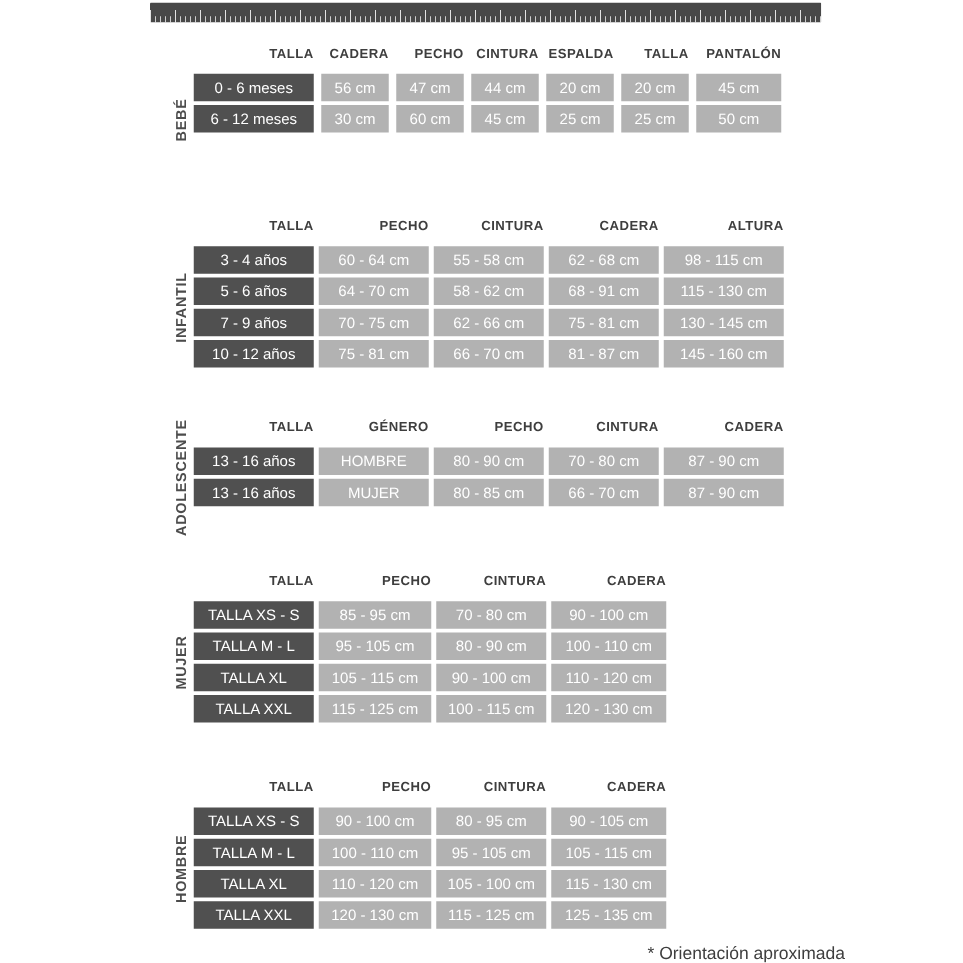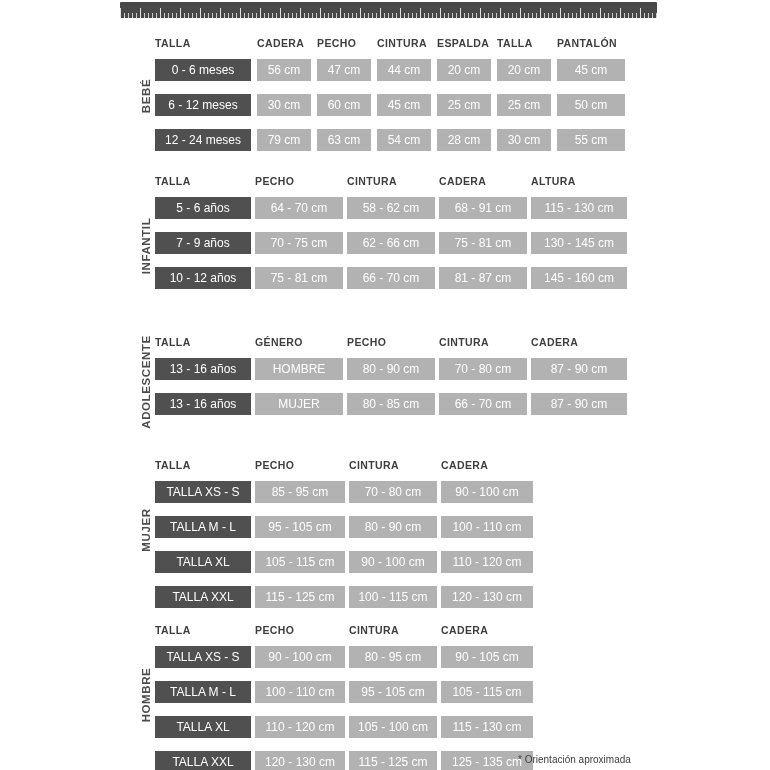--- a/index.html
+++ b/index.html
@@ -16,24 +16,24 @@
       repeating-linear-gradient(90deg,#cfcfcf 0 1px,transparent 1px 4px);
     background-repeat:no-repeat,no-repeat;
     background-size:100% 10px,100% 5px;
     background-position:left bottom,left bottom;
     border-radius:1px;
   }
   
   .tbl{position:absolute;left:155px;}
   .thead{display:flex;margin-bottom:10px;}
   .th{
-    text-align:left;font-size:10.5px;font-weight:bold;color:#3e3e3e;
+    text-align:right;font-size:10.5px;font-weight:bold;color:#3e3e3e;
     letter-spacing:.4px;line-height:12px;white-space:nowrap;
   }
-  .trow{display:flex;margin-bottom:13px;}
+  .trow{display:flex;margin-bottom:3px;}
   .cell{
     height:22px;line-height:22px;text-align:center;font-size:12px;
     color:#ffffff;white-space:nowrap;overflow:hidden;
   }
   .dark{background:#505050;}
   .light{background:#b2b2b2;}
   .t1 .thead,.t1 .trow{column-gap:6px;}
   .t2 .thead,.t2 .trow,.t3 .thead,.t3 .trow,
   .t4 .thead,.t4 .trow,.t5 .thead,.t5 .trow{column-gap:4px;}
   .t1 .c0{width:96px}.t1 .c1,.t1 .c2,.t1 .c3,.t1 .c4,.t1 .c5{width:54px}.t1 .c6{width:68px}
@@ -48,21 +48,21 @@
   
   .side-label{
     position:absolute;left:146px;
     transform:translate(-50%,-50%) rotate(-90deg);
     font-size:11.5px;font-weight:bold;letter-spacing:.6px;color:#4c4c4c;
     white-space:nowrap;
   }
   .sl1{top:96px}.sl2{top:246px}.sl3{top:382px}.sl4{top:530px}.sl5{top:695px}
   
   .footnote{
-    position:absolute;left:518px;top:754px;font-size:10px;color:#3e3e3e;
+    position:absolute;left:518px;top:754px;font-size:14px;color:#3e3e3e;
     white-space:nowrap;
   }
 </style>
 </head>
 <body>
 
 <div class="canvas">
 
   <div class="ruler"></div>
 
@@ -88,41 +88,39 @@
         </div>
         <div class="trow">
           <div class="cell dark c0">6 - 12 meses</div>
           <div class="cell light c1">30 cm</div>
           <div class="cell light c2">60 cm</div>
           <div class="cell light c3">45 cm</div>
           <div class="cell light c4">25 cm</div>
           <div class="cell light c5">25 cm</div>
           <div class="cell light c6">50 cm</div>
         </div>
-        <div class="trow">
-          <div class="cell dark c0">12 - 24 meses</div>
-          <div class="cell light c1">79 cm</div>
-          <div class="cell light c2">63 cm</div>
-          <div class="cell light c3">54 cm</div>
-          <div class="cell light c4">28 cm</div>
-          <div class="cell light c5">30 cm</div>
-          <div class="cell light c6">55 cm</div>
-        </div>
       </div>
   </section>
 
   <section class="tbl t2">
     <div class="thead">
         <div class="th c0">TALLA</div>
         <div class="th c1">PECHO</div>
         <div class="th c2">CINTURA</div>
         <div class="th c3">CADERA</div>
         <div class="th c4">ALTURA</div>
       </div>
     <div class="tbody">
+        <div class="trow">
+          <div class="cell dark c0">3 - 4 años</div>
+          <div class="cell light c1">60 - 64 cm</div>
+          <div class="cell light c2">55 - 58 cm</div>
+          <div class="cell light c3">62 - 68 cm</div>
+          <div class="cell light c4">98 - 115 cm</div>
+        </div>
         <div class="trow">
           <div class="cell dark c0">5 - 6 años</div>
           <div class="cell light c1">64 - 70 cm</div>
           <div class="cell light c2">58 - 62 cm</div>
           <div class="cell light c3">68 - 91 cm</div>
           <div class="cell light c4">115 - 130 cm</div>
         </div>
         <div class="trow">
           <div class="cell dark c0">7 - 9 años</div>
           <div class="cell light c1">70 - 75 cm</div>

